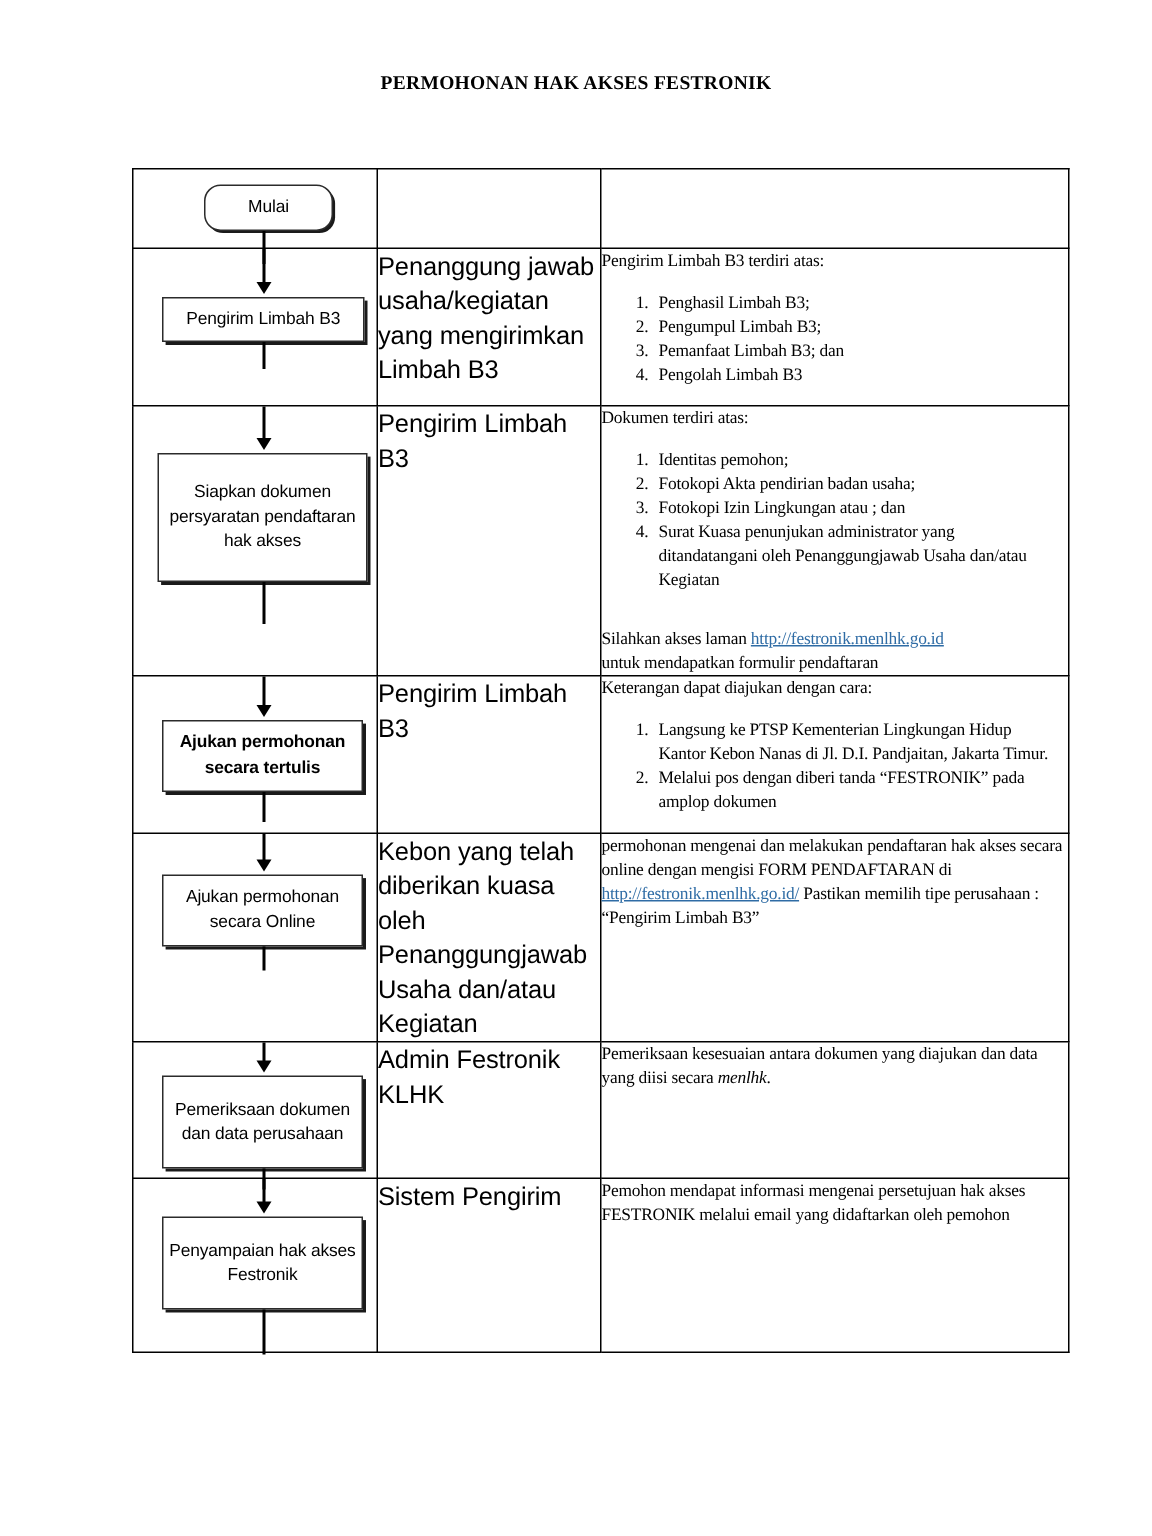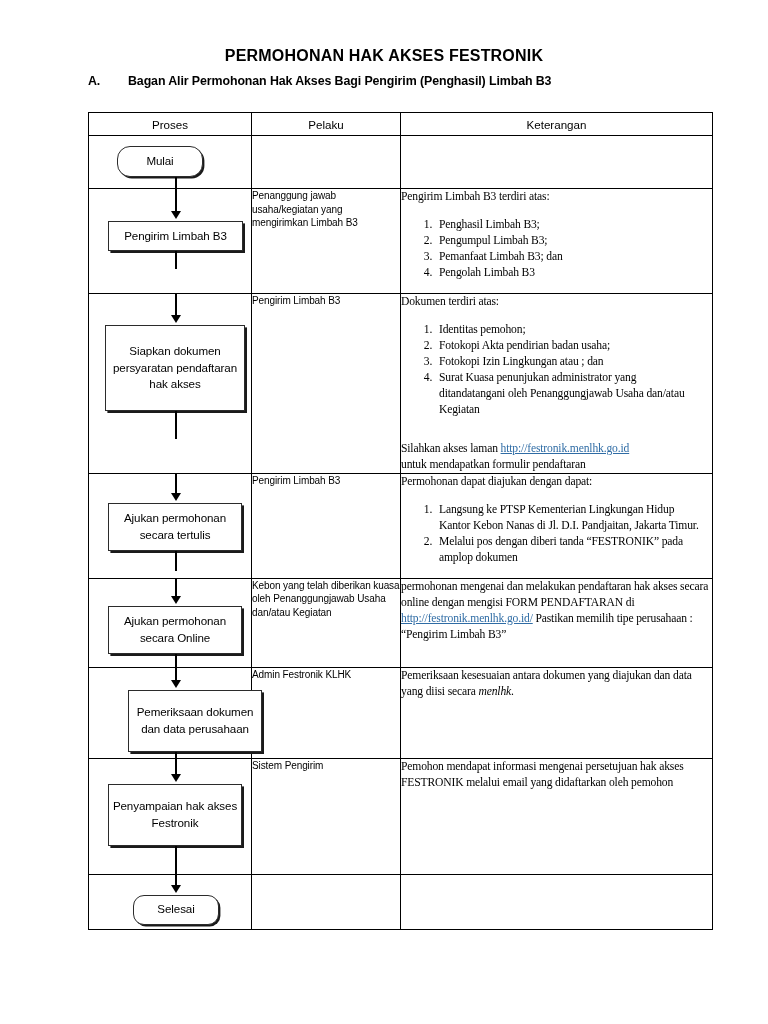--- a/index.html
+++ b/index.html
@@ -23,23 +23,23 @@
     height: 1024px;
   }
 
   
   .doc-title {
     position: absolute;
     left: 0;
     top: 47px;
     width: 768px;
     text-align: center;
-    font-family: Liberation Sans, sans-serif;
+    font-family: Liberation Serif, serif;
     font-weight: bold;
-    font-size: 16px;
+    font-size: 13px;
     letter-spacing: 0.2px;
   }
   .section-line {
     position: absolute;
     left: 88px;
     top: 74px;
     width: 624px;
     font-size: 12.4px;
     font-weight: bold;
     letter-spacing: -0.1px;
@@ -70,21 +70,21 @@
   .col-ket      { width: 312px; }
 
   .hdr td {
     text-align: center;
     font-size: 11.6px;
     height: 22px;
     vertical-align: middle;
   }
 
   .cell-pelaku {
-    font-size: 10px;
+    font-size: 17px;
     line-height: 1.36;
     padding: 6px 7px 4px 8px;
     letter-spacing: -0.1px;
   }
   .cell-ket {
     font-size: 11.6px;
     line-height: 1.38;
     padding: 6px 8px 5px 7px;
     letter-spacing: -0.15px;
     font-family: Liberation Serif, serif;
@@ -145,41 +145,33 @@
     border-top: 8px solid #000000;
   }
 </style>
 </head>
 <body>
 
 <div class="page">
 
   <div class="doc-title">PERMOHONAN HAK AKSES FESTRONIK</div>
 
-  <div class="section-line">
-    <span class="section-letter">A.</span><span>Bagan Alir Permohonan Hak Akses Bagi Pengirim (Penghasil) Limbah B3</span>
-  </div>
 
   <table class="flow-table">
     <colgroup>
       <col class="col-proses">
         <col class="col-pelaku">
         <col class="col-ket">
     </colgroup>
 
     <tbody>
-        <tr class="hdr">
-      <td>Proses</td>
-      <td>Pelaku</td>
-      <td>Keterangan</td>
-    </tr>
 
     <tr>
       <td class="cell-proses" style="height:52px;">
-        <div class="shape rounded" style="left:28px; top:10px; width:86px; height:31px;border-radius:13px;">
+        <div class="shape rounded" style="left:47px; top:10px; width:86px; height:31px;">
           <span>Mulai</span>
         </div>
         <div class="conn" style="left:86px; top:41px; height:22px;"></div>
       </td>
       <td class="cell-pelaku"></td>
       <td class="cell-ket"></td>
     </tr>
 
     <tr>
       <td class="cell-proses" style="height:78px;">
@@ -220,31 +212,31 @@
           <li>Fotokopi Izin Lingkungan atau ; dan</li>
           <li>Surat Kuasa penunjukan administrator yang ditandatangani oleh Penanggungjawab Usaha dan/atau Kegiatan</li>
         </ol>
         <div class="ket-gap"></div>
         <div class="ket-para"><span>Silahkan akses laman </span><span class="link">http://festronik.menlhk.go.id</span></div>
         <div class="ket-para">untuk mendapatkan formulir pendaftaran</div>
       </td>
     </tr>
 
     <tr>
-      <td class="cell-proses" style="height:95px;">
+      <td class="cell-proses" style="height:95px;font-weight:bold;">
         <div class="conn" style="left:86px; top:0px; height:22px;"></div>
         <div class="arrowhead" style="left:82px; top:19px;"></div>
         <div class="shape" style="left:19px; top:29px; width:134px; height:48px;">
           <span>Ajukan permohonan secara tertulis</span>
         </div>
         <div class="conn" style="left:86px; top:77px; height:20px;"></div>
       </td>
       <td class="cell-pelaku">Pengirim Limbah B3</td>
       <td class="cell-ket">
-        <div class="ket-lead">Permohonan dapat diajukan dengan dapat:</div>
+        <div class="ket-lead">Keterangan dapat diajukan dengan cara:</div>
         <ol class="ket-list">
           <li>Langsung ke PTSP Kementerian Lingkungan Hidup Kantor Kebon Nanas di Jl. D.I. Pandjaitan, Jakarta Timur.</li>
           <li>Melalui pos dengan diberi tanda “FESTRONIK” pada amplop dokumen</li>
         </ol>
       </td>
     </tr>
 
     <tr>
       <td class="cell-proses" style="height:88px;">
         <div class="conn" style="left:86px; top:0px; height:20px;"></div>
@@ -257,21 +249,21 @@
       <td class="cell-pelaku">Kebon yang telah diberikan kuasa oleh Penanggungjawab Usaha dan/atau Kegiatan</td>
       <td class="cell-ket">
         <div class="ket-para"><span>permohonan mengenai dan melakukan pendaftaran hak akses secara online dengan mengisi FORM PENDAFTARAN di </span><span class="link">http://festronik.menlhk.go.id/</span><span> Pastikan memilih tipe perusahaan : “Pengirim Limbah B3”</span></div>
       </td>
     </tr>
 
     <tr>
       <td class="cell-proses" style="height:90px;">
         <div class="conn" style="left:86px; top:0px; height:15px;"></div>
         <div class="arrowhead" style="left:82px; top:12px;"></div>
-        <div class="shape" style="left:19px; top:22px; width:134px; height:62px;margin-left:20px;">
+        <div class="shape" style="left:19px; top:22px; width:134px; height:62px;">
           <span>Pemeriksaan dokumen dan data perusahaan</span>
         </div>
         <div class="conn" style="left:86px; top:84px; height:14px;"></div>
       </td>
       <td class="cell-pelaku">Admin Festronik KLHK</td>
       <td class="cell-ket">
         <div class="ket-para"><span>Pemeriksaan kesesuaian antara dokumen yang diajukan dan data yang diisi secara </span><span class="it">menlhk</span><span>.</span></div>
       </td>
     </tr>
 
@@ -283,27 +275,16 @@
           <span>Penyampaian hak akses  Festronik</span>
         </div>
         <div class="conn" style="left:86px; top:87px; height:30px;"></div>
       </td>
       <td class="cell-pelaku">Sistem Pengirim</td>
       <td class="cell-ket">
         <div class="ket-para">Pemohon mendapat informasi mengenai persetujuan hak akses FESTRONIK melalui email yang didaftarkan oleh pemohon</div>
       </td>
     </tr>
 
-    <tr>
-      <td class="cell-proses" style="height:54px;">
-        <div class="conn" style="left:86px; top:0px; height:13px;"></div>
-        <div class="arrowhead" style="left:82px; top:10px;"></div>
-        <div class="shape rounded" style="left:44px; top:20px; width:86px; height:30px;">
-          <span>Selesai</span>
-        </div>
-      </td>
-      <td class="cell-pelaku"></td>
-      <td class="cell-ket"></td>
-    </tr>
 
   </tbody>
     </table>
 </div>
 
 </body></html>

